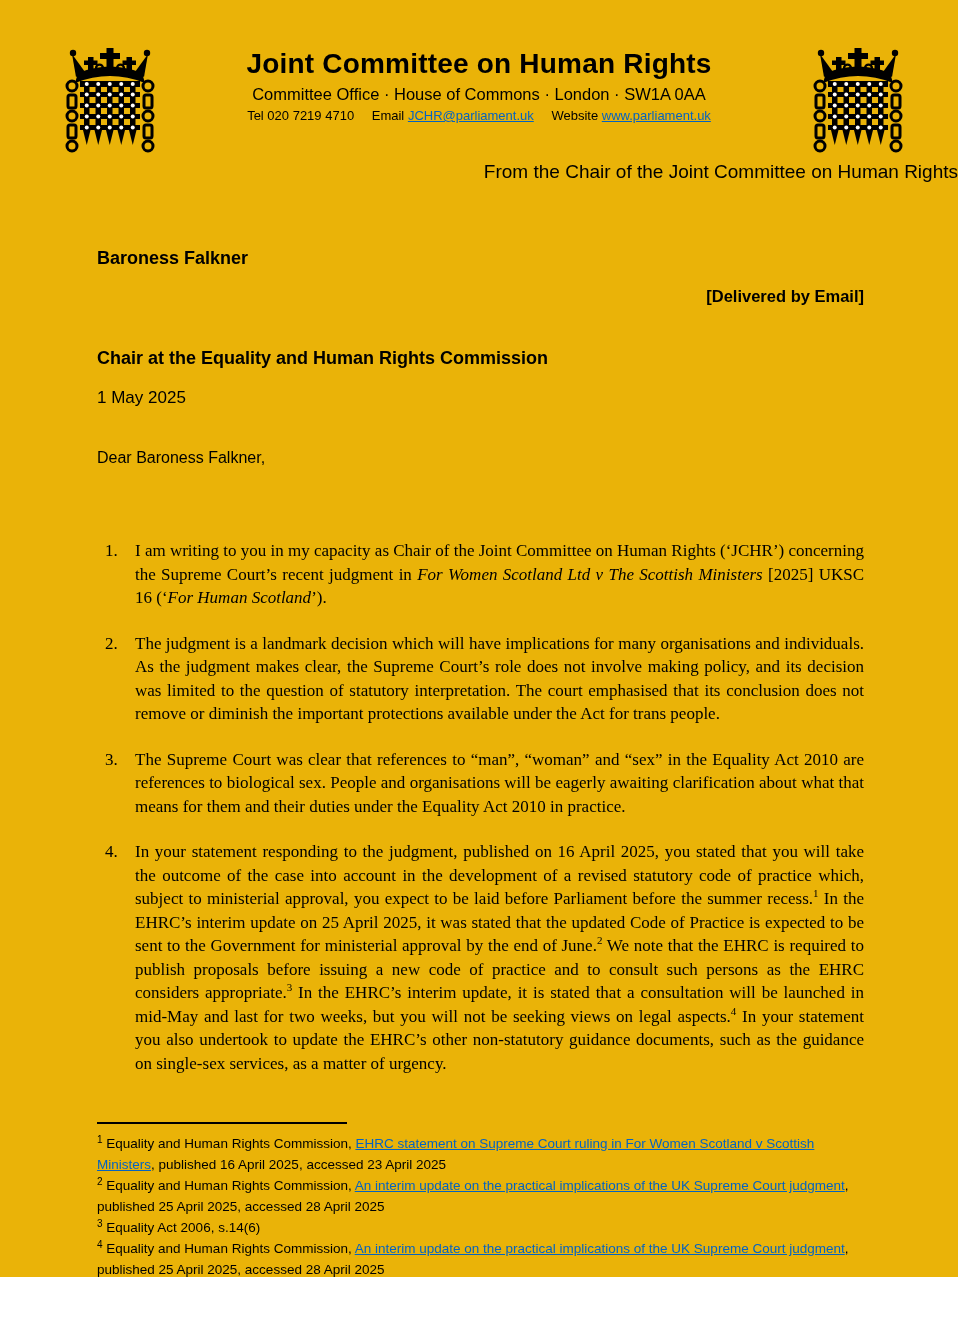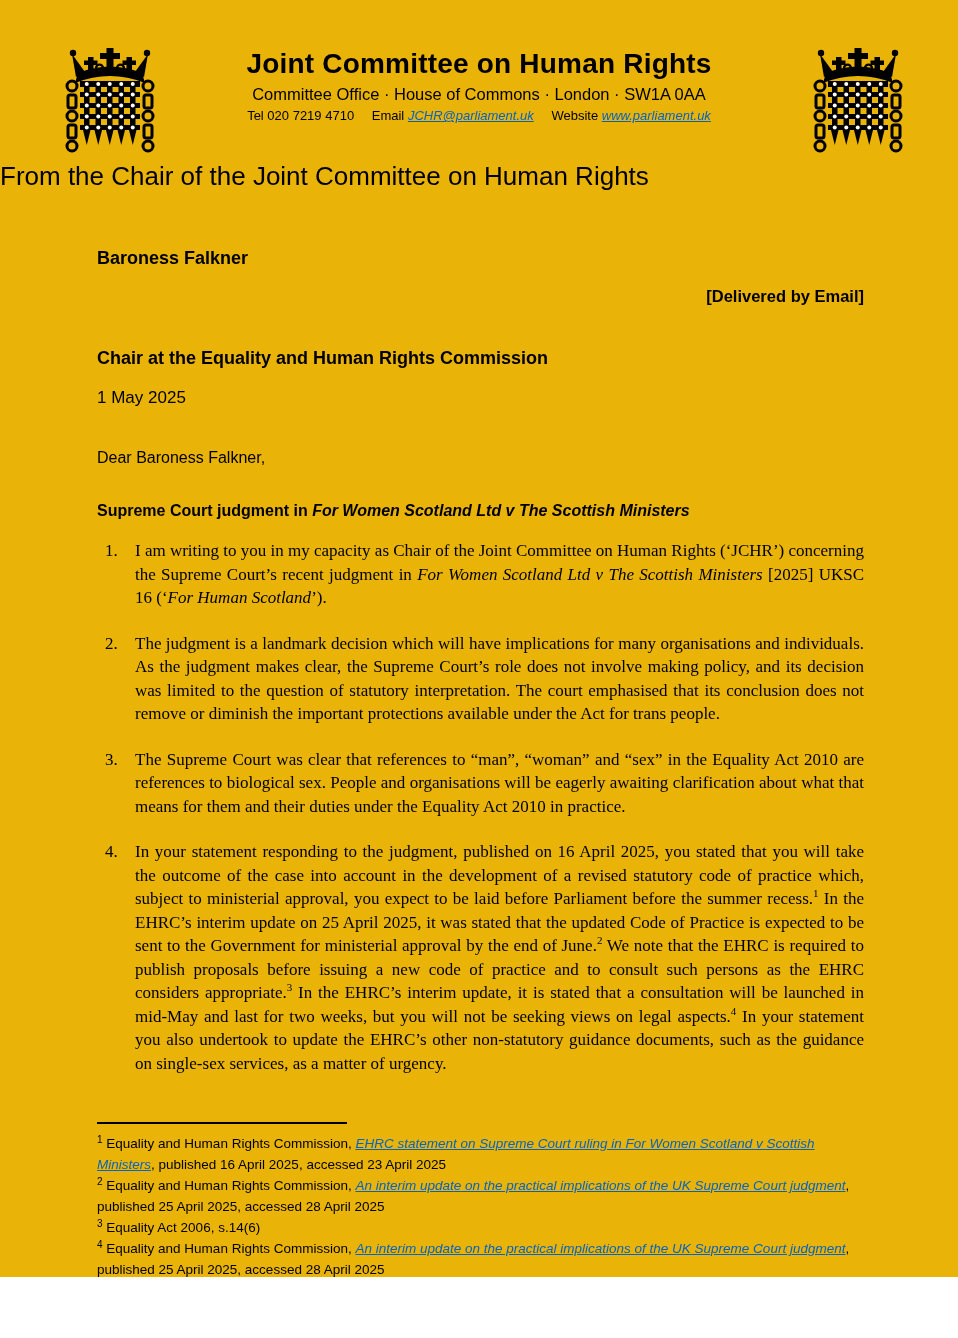--- a/index.html
+++ b/index.html
@@ -14,22 +14,22 @@
   }
   
   .logo { position:absolute; top:44px; width:104px; height:112px; }
   .logo-left  { left:58px; }
   .logo-right { left:806px; }
   .header-text { position:absolute; left:180px; right:180px; top:48px; text-align:center; }
   .header-title { font-size:28px; font-weight:600; letter-spacing:0.2px; }
   .header-address { font-size:16.5px; margin-top:5px; }
   .header-contact { font-size:13px; margin-top:4px; }
   .header-contact .gap { display:inline-block; width:14px; }
-  .from-line { position:absolute; left:0; right:0; top:161px; text-align:left; font-size:26px; }
-  a.link { color:#0563C1; text-decoration:underline; cursor:pointer;font-style:italic; }
+  .from-line { position:absolute; left:0; right:0; top:161px; text-align:right; font-size:19px; }
+  a.link { color:#0563C1; text-decoration:underline; cursor:pointer; }
   
   .abs { position:absolute; left:97px; width:767px; }
   .recipient-name  { top:248px; font-size:18px; font-weight:700; }
   .delivery-note   { top:287px; font-size:16.5px; font-weight:700; text-align:right; }
   .recipient-title { top:348px; font-size:18px; font-weight:700; }
   .date-line       { top:388px; font-size:17px; }
   .salutation      { top:449px; font-size:16px; }
   .subject-line    { top:502px; font-size:16px; font-weight:700; }
   .subject-line .case { font-style:italic; }
   
@@ -164,23 +164,20 @@
     </div>
   </div>
 
   <div class="from-line">From the Chair of the Joint Committee on Human Rights</div>
 
   <div class="abs recipient-name">Baroness Falkner</div>
   <div class="abs delivery-note">[Delivered by Email]</div>
   <div class="abs recipient-title">Chair at the Equality and Human Rights Commission</div>
   <div class="abs date-line">1 May 2025</div>
   <div class="abs salutation">Dear Baroness Falkner,</div>
-  <div class="abs subject-line">
-    <span>Supreme Court judgment in </span><span class="case">For Women Scotland Ltd v The Scottish Ministers</span>
-  </div>
 
   <div class="abs body-block">
 
     <div class="serif-para">
       <span class="para-num">1.</span>
       <span>I am writing to you in my capacity as Chair of the Joint Committee on Human Rights (‘JCHR’) concerning the Supreme Court’s recent judgment in </span><span class="italic">For Women Scotland Ltd v The Scottish Ministers</span><span> [2025] UKSC 16 (‘</span><span class="italic">For Human Scotland</span><span>’).</span>
     </div>
 
     <div class="serif-para">
       <span class="para-num">2.</span>

